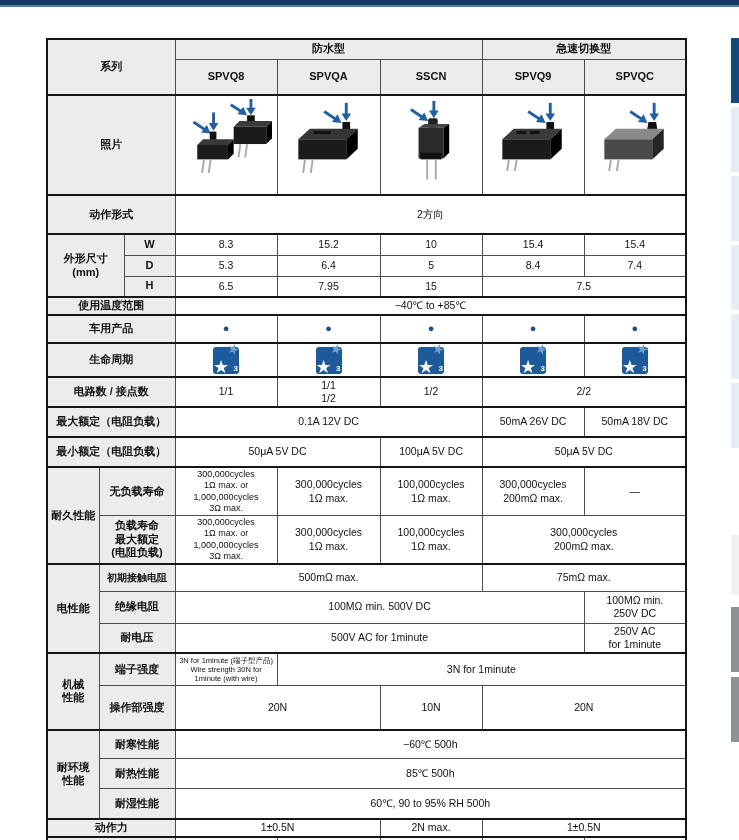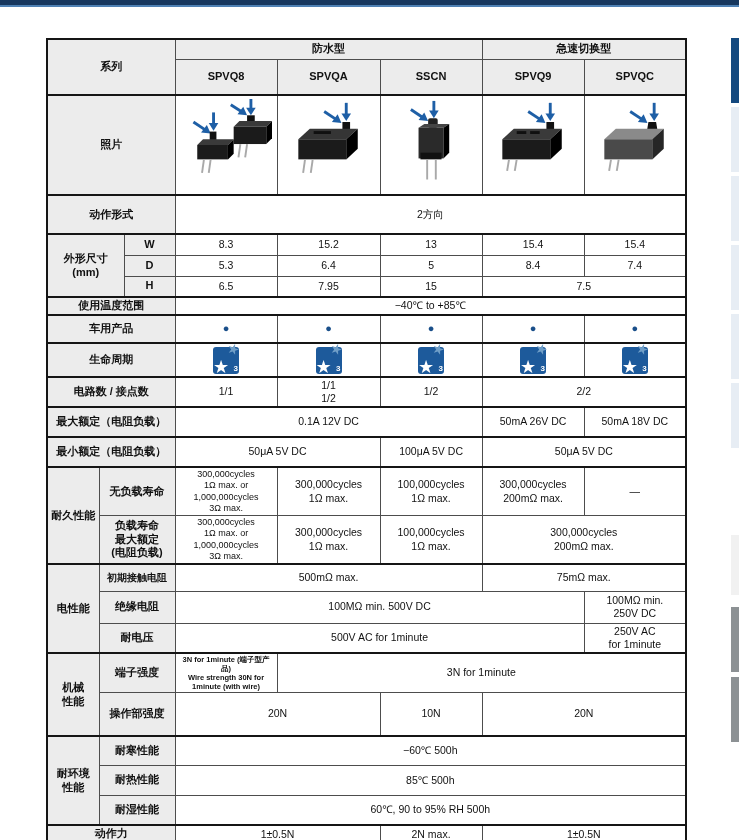--- a/index.html
+++ b/index.html
@@ -14,21 +14,21 @@
   .side-tab.light{background:#e7edf4;}
   .side-tab.pale{background:#f1f1f1;}
   .side-tab.gray{background:#8c9194;}
   
   table.spec{position:absolute;left:46px;top:38px;width:639px;border-collapse:collapse;table-layout:fixed;border:2px solid #151515;}
   td{border:1px solid #4d4d4d;text-align:center;vertical-align:middle;font-size:10.5px;line-height:1.25;padding:1px 2px;box-sizing:border-box;overflow:hidden;}
   tr.bt td{border-top:2px solid #151515;}
   .lbl{background:#ececec;font-weight:700;font-size:11px;}
   .val{background:#ffffff;font-weight:400;}
   .pre{white-space:pre-line;}
-  .small{font-size:7.5px;line-height:1.2;font-weight:700;}
+  .small{font-size:7.5px;line-height:1.2;font-weight:400;}
   .bullet{color:#1a4f8a;font-size:11px;}
   
   .lc{width:26px;height:27px;background:#1d5a9b;border-radius:3px;margin:2px auto 0 auto;position:relative;}
   .lc .leaf{position:absolute;right:-1px;top:-6px;color:#6f9ec7;font-size:14px;transform:rotate(18deg);}
   .lc .star{position:absolute;left:0px;bottom:-4px;color:#ffffff;font-size:18px;}
   .lc .n{position:absolute;right:1px;bottom:0px;color:#ffffff;font-size:8px;font-weight:700;}
   .photo-wrap{display:flex;align-items:center;justify-content:center;height:96px;}
   svg{display:block;}
 </style>
 </head>
@@ -176,21 +176,21 @@
     <td class="lbl" colspan="3">动作形式</td>
     <td class="val" colspan="5">2方向</td>
   </tr>
 
   <tr class="bt" style="height:21px">
     <td class="lbl pre" colspan="2" rowspan="3">外形尺寸
 (mm)</td>
     <td class="lbl">W</td>
     <td class="val">8.3</td>
     <td class="val">15.2</td>
-    <td class="val">13</td>
+    <td class="val">10</td>
     <td class="val">15.4</td>
     <td class="val">15.4</td>
   </tr>
   <tr style="height:21px">
     <td class="lbl">D</td>
     <td class="val">5.3</td>
     <td class="val">6.4</td>
     <td class="val">5</td>
     <td class="val">8.4</td>
     <td class="val">7.4</td>

